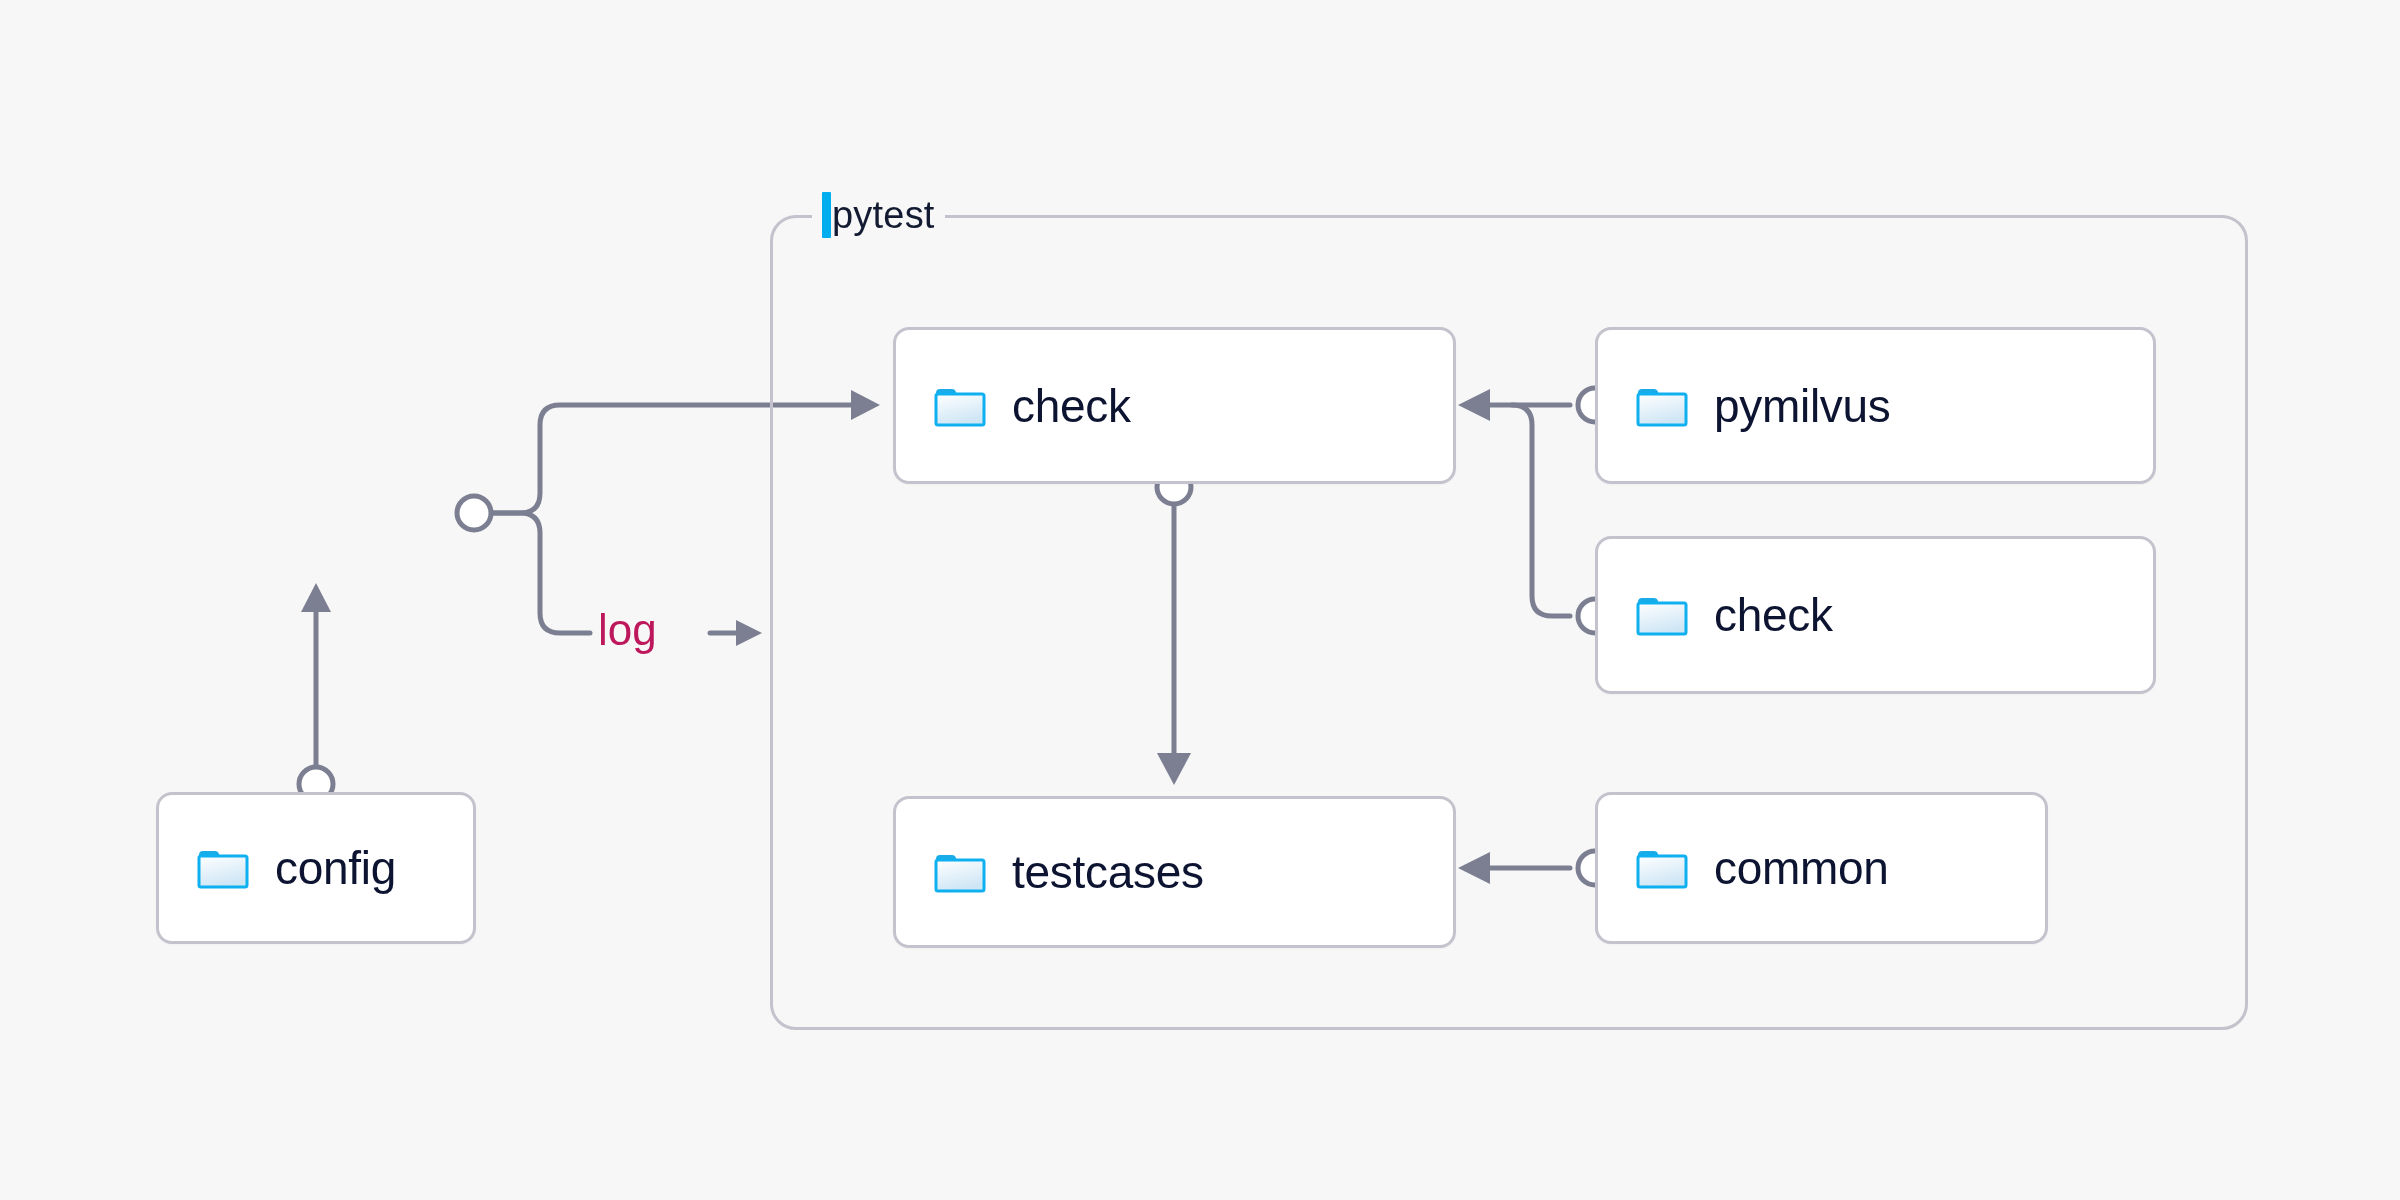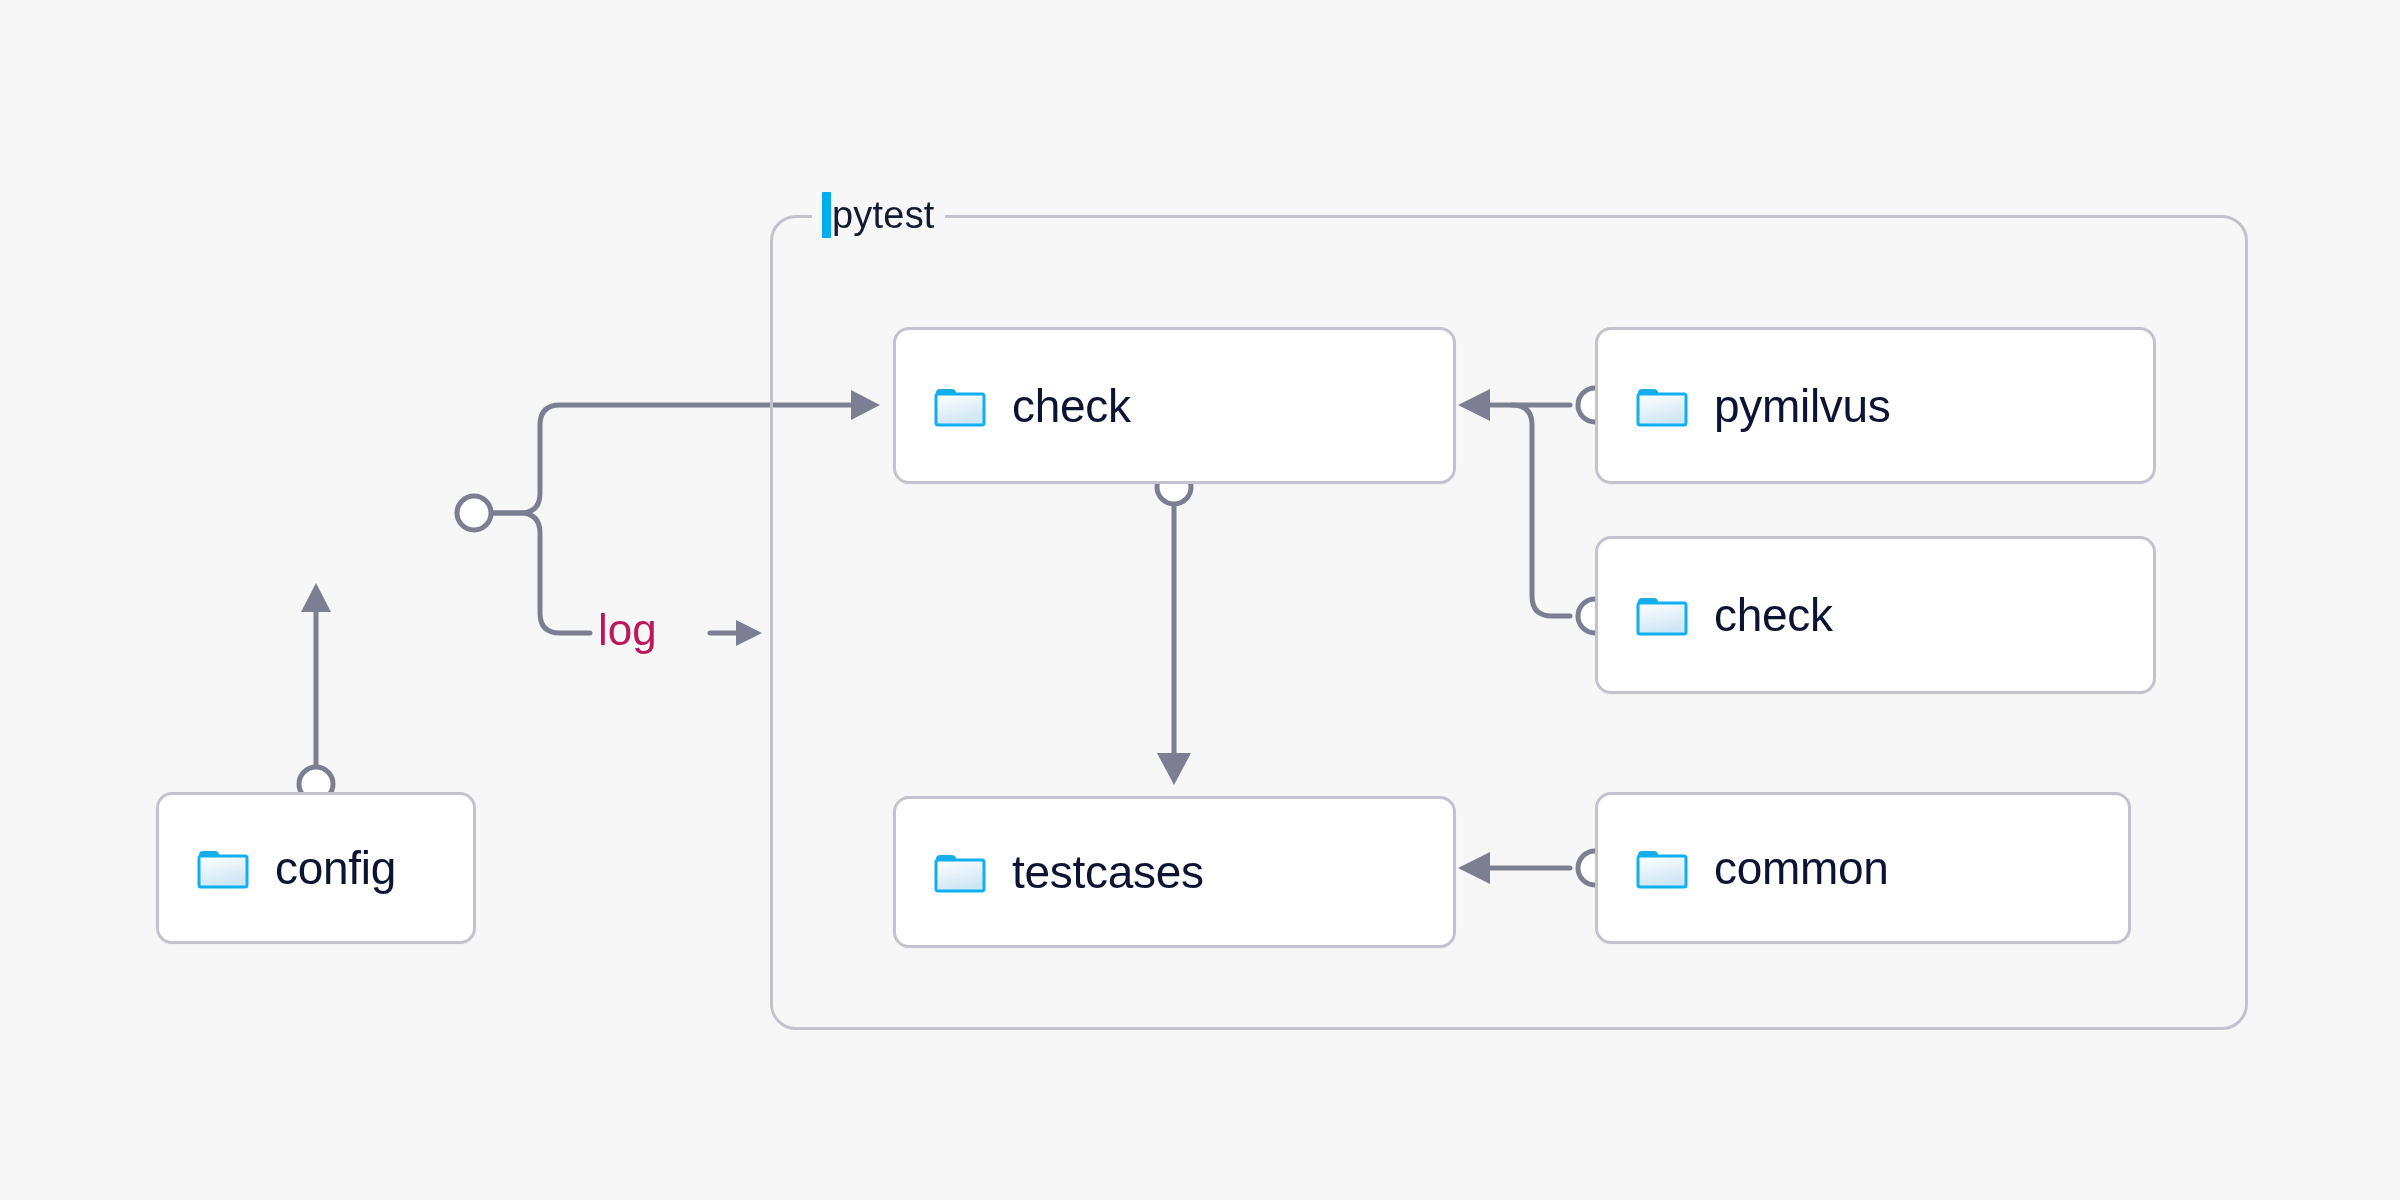--- a/index.html
+++ b/index.html
@@ -230,21 +230,21 @@
             <stop offset="100%" stop-color="#cfe6f5"></stop>
           </linearGradient>
         </defs>
         <path d="M2 9 Q2 5 6 5 L18 5 Q21 5 22 8 L23 11 L2 11 Z" fill="#1aace8"></path>
         <rect x="2" y="10" width="48" height="31" rx="2" fill="url(#fg6)" stroke="#0fb0f0" stroke-width="3"></rect>
       </svg>
       <span class="node-label">check</span>
     </div>
   </div>
 
-  <div class="node" style="left:1595px; top:792px; width:536px; height:152px;">
+  <div class="node" style="left:1595px; top:792px; width:453px; height:152px;">
     <div class="node-inner">
       <svg class="folder-icon" viewBox="0 0 52 44">
         <defs>
           <linearGradient id="fg7" x1="0" y1="0" x2="0.35" y2="1">
             <stop offset="0%" stop-color="#ffffff"></stop>
             <stop offset="100%" stop-color="#cfe6f5"></stop>
           </linearGradient>
         </defs>
         <path d="M2 9 Q2 5 6 5 L18 5 Q21 5 22 8 L23 11 L2 11 Z" fill="#1aace8"></path>
         <rect x="2" y="10" width="48" height="31" rx="2" fill="url(#fg7)" stroke="#0fb0f0" stroke-width="3"></rect>

